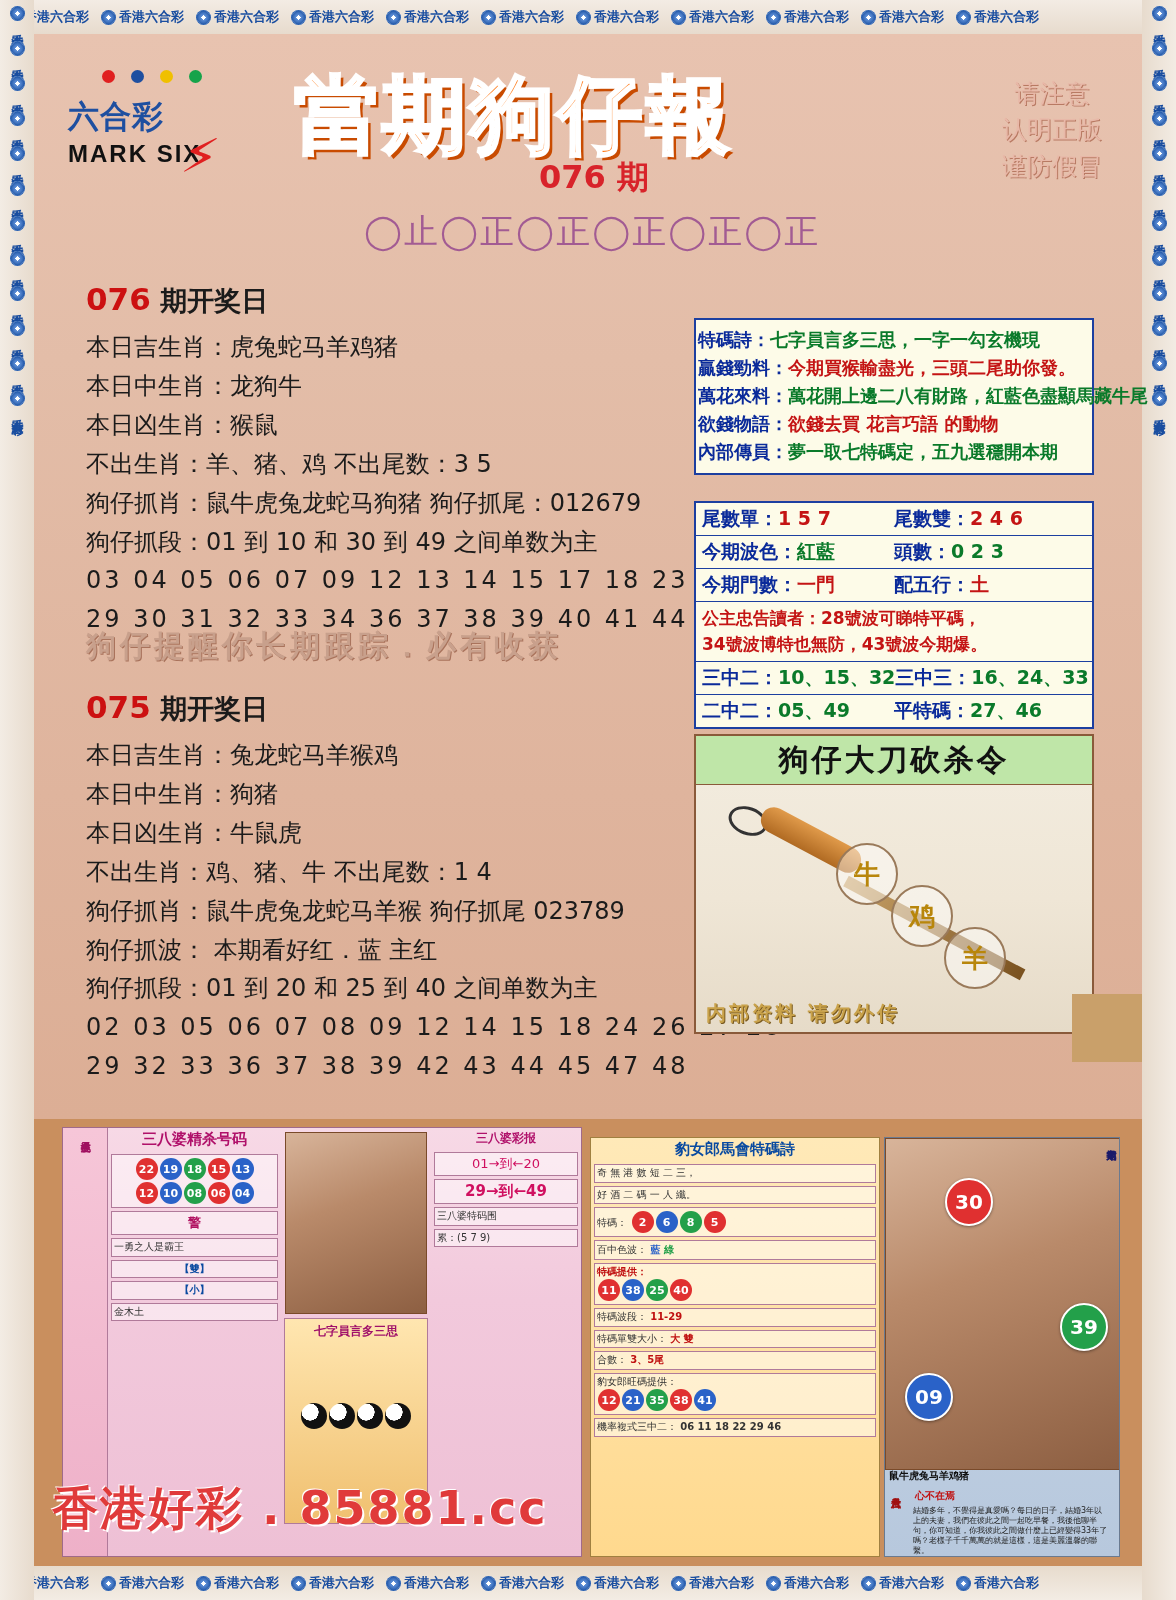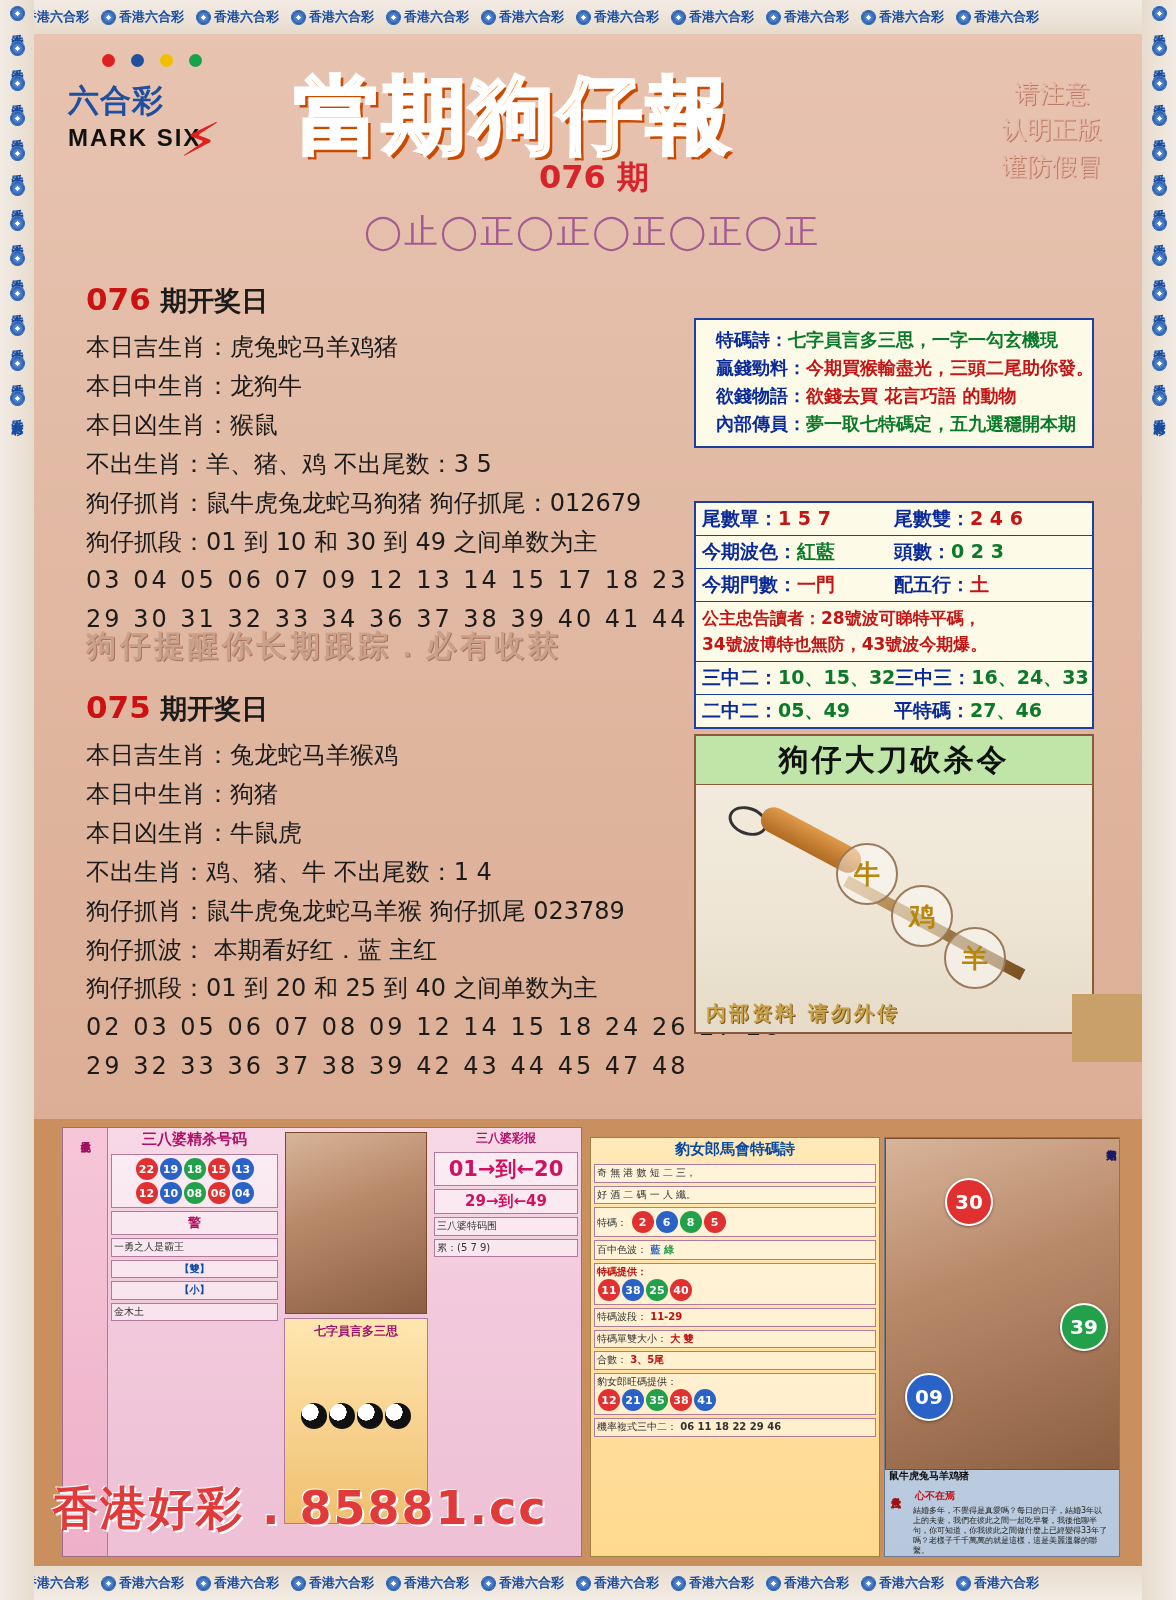--- a/index.html
+++ b/index.html
@@ -85,21 +85,21 @@
     background: #dba87c;
   }
   .paper {
     position: absolute;
     left: 0; top: 0;
     width: 1108px; height: 1085px;
     background: linear-gradient(180deg,#e8c3b0 0%, #e3bda8 30%, #dfb49d 70%, #dcae95 100%);
   }
   
   .logo {
-    position: absolute; left: 30px; top: 18px;
+    position: absolute; left: 30px; top: 34px;
     width: 200px; height: 120px;
   }
   .logo-dots { position: absolute; left: 38px; top: 0px; }
   .dot { display:inline-block; width: 13px; height: 13px; border-radius: 50%; margin-right: 11px;}
   .logo-cn {
     position: absolute; left: 4px; top: 28px;
     font-size: 31px; color: #1e4fa0; font-weight: bold;
     font-family: "DejaVu Sans", sans-serif;
     letter-spacing: 1px;
   }
@@ -164,21 +164,21 @@
     font-size: 30px; font-weight: bold; color: #c8a08c;
     letter-spacing: 4px;
     text-shadow: 1px 1px 0 #a9735c;
   }
   
   .poem-panel {
     position: absolute; left: 660px; top: 284px;
     width: 400px;
     border: 2px solid #1c3fa0;
     background: #fdfbe8;
-    padding: 6px 8px 8px 20px;
+    padding: 6px 8px 8px 2px;
     box-sizing: border-box;
     font-size: 18px;
     line-height: 1.55;
     color: #0a2a9a;
     font-weight: bold;
   }
   .poem-line { white-space: nowrap; }
   .poem-line .lbl { color: #0a2a9a; }
   .poem-line .val { color: #0a7a2a; }
   .poem-line.r .val { color: #c41414; }
@@ -587,20 +587,21 @@
         <div class="row">狗仔抓肖：鼠牛虎兔龙蛇马羊猴  狗仔抓尾 023789</div>
         <div class="row">狗仔抓波：                本期看好红．蓝  主红</div>
         <div class="row">狗仔抓段：01 到 20 和 25 到 40 之间单数为主</div>
         <div class="row numbers">02  03  05  06  07  08  09  12  14  15  18  24  26  27  28</div>
         <div class="row numbers">29  32  33  36  37  38  39  42  43  44  45  47  48</div>
       </div>
 
       <div class="poem-panel" id="poem-panel">
           <div class="poem-line"><span class="lbl">特碼詩：</span><span class="val">七字員言多三思，一字一勾玄機現</span></div>
           <div class="poem-line r"><span class="lbl">贏錢勁料：</span><span class="val">今期買猴輸盡光，三頭二尾助你發。</span></div>
+          <div class="poem-line"><span class="lbl">萬花來料：</span><span class="val">萬花開上邊二八有財路，紅藍色盡顯馬藏牛尾</span></div>
           <div class="poem-line r"><span class="lbl">欲錢物語：</span><span class="val">欲錢去買 花言巧語 的動物</span></div>
           <div class="poem-line"><span class="lbl">內部傳員：</span><span class="val">夢一取七特碼定，五九選穩開本期</span></div>
         </div>
 
       <div class="tail-panel" id="tail-panel">
           <div class="tail-row">
             <div class="c"><span class="lbl">尾數單：</span><span class="v-red">1 5 7</span></div>
             <div class="c"><span class="lbl">尾數雙：</span><span class="v-red">2 4 6</span></div>
           </div>
           <div class="tail-row">
@@ -660,21 +661,21 @@
           </div>
           <div style="width:150px;">
             <div class="photo" style="height:180px;margin:4px;"></div>
             <div class="mini-box" style="height:200px;background:linear-gradient(180deg,#ffe6b0,#f0c070);">
               <div class="mini-title" style="font-size:12px;color:#a0106a;">七字員言多三思</div>
               <div id="bagua-dots" style="text-align:center;margin-top:60px;"><span class="ball" style="background: radial-gradient(circle at 35% 35%, rgb(255, 255, 255) 0px, rgb(255, 255, 255) 35%, rgb(17, 17, 17) 36%); width: 26px; height: 26px;"></span><span class="ball" style="background: radial-gradient(circle at 35% 35%, rgb(255, 255, 255) 0px, rgb(255, 255, 255) 35%, rgb(17, 17, 17) 36%); width: 26px; height: 26px;"></span><span class="ball" style="background: radial-gradient(circle at 35% 35%, rgb(255, 255, 255) 0px, rgb(255, 255, 255) 35%, rgb(17, 17, 17) 36%); width: 26px; height: 26px;"></span><span class="ball" style="background: radial-gradient(circle at 35% 35%, rgb(255, 255, 255) 0px, rgb(255, 255, 255) 35%, rgb(17, 17, 17) 36%); width: 26px; height: 26px;"></span></div>
             </div>
           </div>
           <div style="width:150px;">
             <div class="mini-title" style="font-size:12px;">三八婆彩报</div>
-            <div class="mini-box" style="text-align:center;color:#d01060;font-weight:bold;font-size:21px;">01→到←20</div>
+            <div class="mini-box" style="text-align:center;color:#d01060;font-weight:normal;font-size:13px;">01→到←20</div>
             <div class="mini-box" style="text-align:center;color:#d01060;font-weight:bold;font-size:15px;">29→到←49</div>
             <div class="mini-box sm">三八婆特码围</div>
             <div class="mini-box sm">累：(5 7 9)</div>
           </div>
         </div>
       </div>
 
       <div class="panel p-mid">
         <div class="mini-title" style="color:#0a4aa0;">豹女郎馬會特碼詩</div>
         <div class="mini-box sm">奇 無 港 數 短 二 三，</div>

